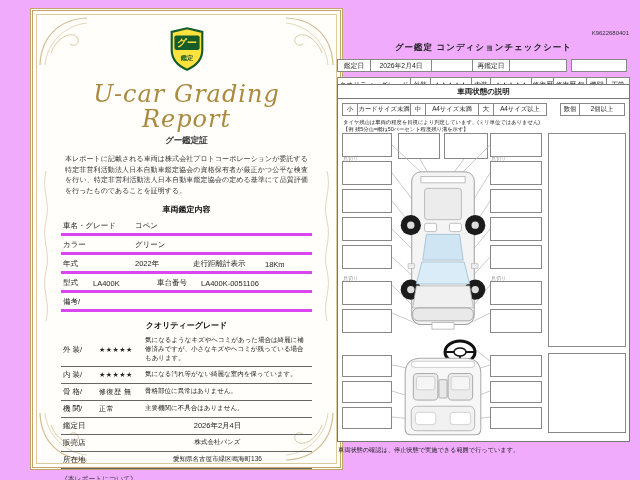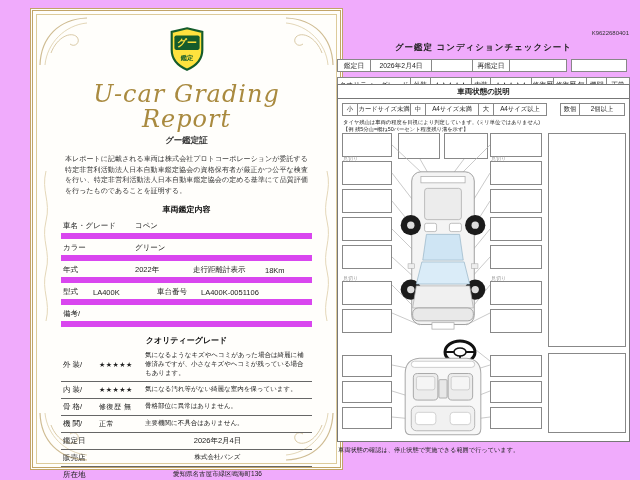--- a/index.html
+++ b/index.html
@@ -19,21 +19,21 @@
   .so-l{left:6px;top:160px;}
   .so-r{right:6px;top:160px;transform:scaleX(-1);}
   .cert-inner{position:absolute;inset:6px;padding:10px 22px 6px;box-sizing:border-box;text-align:center;}
   .shield{display:block;margin:0 auto;}
   .script-title{font-family:"DejaVu Serif","Liberation Serif",serif;font-style:italic;
                 font-size:24px;color:#a98a3f;margin-top:11px;letter-spacing:1px;line-height:1.05;}
   .cert-sub{font-size:8.5px;color:#333;margin-top:3px;font-weight:bold;}
   .intro{font-size:7px;color:#333;text-align:justify;line-height:1.5;margin:7px 4px 0;}
   .sec-title{font-size:8px;font-weight:bold;color:#111;margin-top:8px;}
   .vtable{margin-top:2px;text-align:left;font-size:7.5px;}
-  .vrow{display:flex;align-items:flex-end;border-bottom:6px solid #d946ef;padding:4px 2px 2px;}
+  .vrow{display:flex;align-items:flex-end;border-bottom:3px solid #d946ef;padding:4px 2px 2px;}
   .vl1{width:72px;} .vl2{width:30px;} .vv1{width:58px;} .vl3{width:72px;} .vv2{flex:1;}
   .vv4a{width:64px;} .vl4{width:44px;}
   .grow{display:flex;align-items:center;border-bottom:1px solid #666;padding:3px 2px;text-align:left;}
   .glbl{width:36px;font-size:7.5px;}
   .gval{width:46px;font-size:7px;letter-spacing:.5px;}
   .gdesc{flex:1;font-size:6.5px;line-height:1.35;color:#222;}
   .frow{display:flex;align-items:center;border-bottom:1px solid #666;padding:3px 2px;font-size:7.5px;}
   .flbl{width:62px;text-align:left;}
   .fval{flex:1;text-align:center;}
   .fval.small{font-size:6.5px;}

